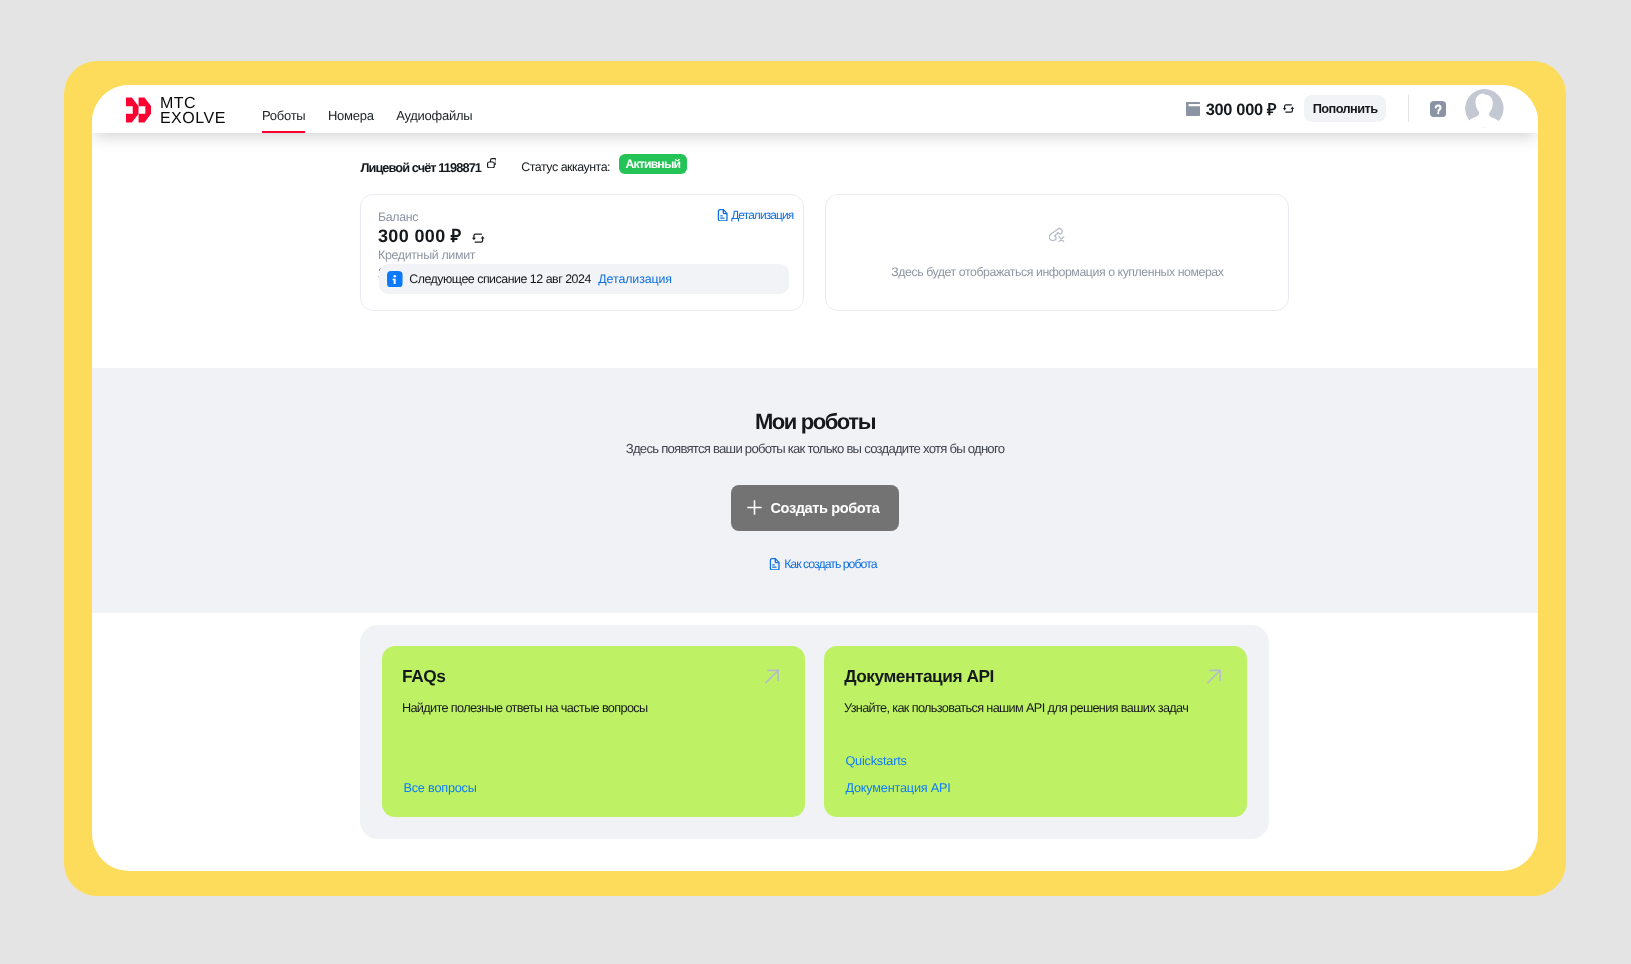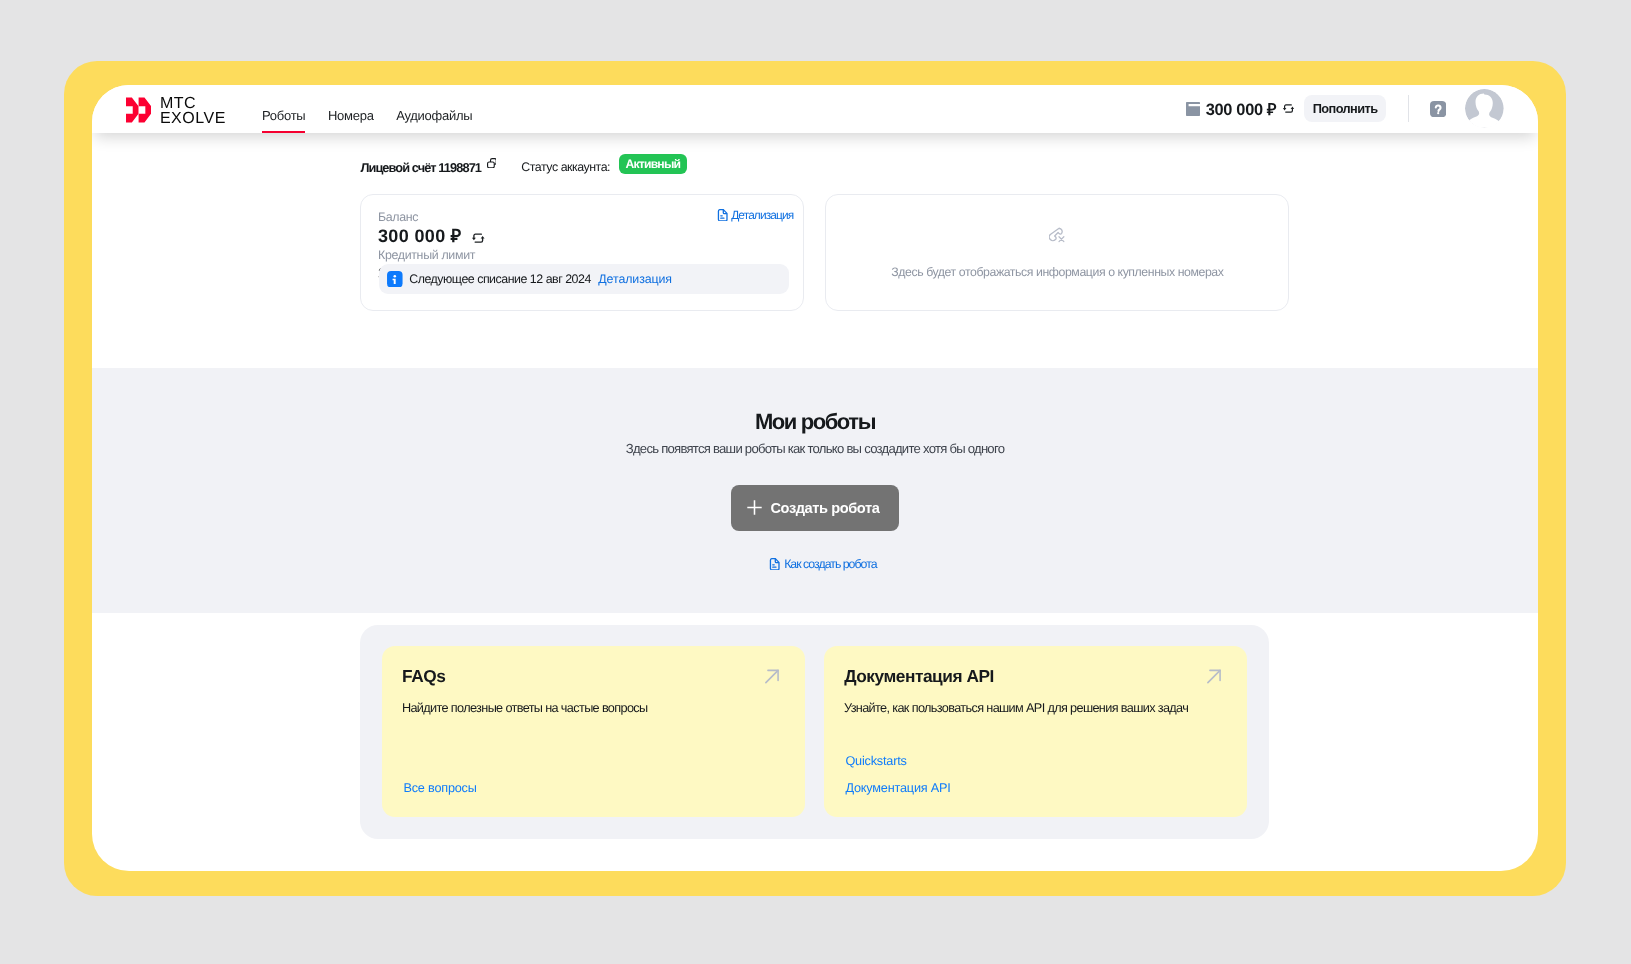--- a/index.html
+++ b/index.html
@@ -76,21 +76,21 @@
      font-size:13.1px; line-height:16px; letter-spacing:-0.74px; color:#3f444d;}
   .btn-create { position:absolute; left:639px; top:117px; width:168px; height:45.5px; border:none; border-radius:8px;
      background:#737373; color:#fff; font-family:inherit; font-size:14.6px; font-weight:700; letter-spacing:-0.42px;
      display:flex; align-items:center; justify-content:flex-start; padding-left:15px; gap:7.5px; cursor:pointer;}
   .how { position:absolute; left:16px; right:0; top:189px; display:flex; align-items:center; justify-content:center;
      gap:3.9px; color:#1070e0; font-size:12.3px; letter-spacing:-0.98px; text-decoration:none;}
 
   
   .cards-wrap { position:absolute; left:268.4px; top:539.5px; width:908.6px; height:214px; background:#f1f2f6;
      border-radius:18px; display:flex; padding:21.3px 22px; gap:19.5px;}
-  .icard { flex:1; background:#fef9c3; border-radius:13px; position:relative; }
+  .icard { flex:1; background:#bef264; border-radius:13px; position:relative; }
   .icard h3 { position:absolute; left:19.7px; top:19.8px; font-size:17.3px; font-weight:700; color:#16191c; letter-spacing:-0.45px;}
   .icard .arr { position:absolute; right:24.5px; top:22px; line-height:0;}
   .icard .d { position:absolute; left:19.5px; right:18px; top:54.5px; font-size:12.7px; letter-spacing:-0.64px; color:#16191c; line-height:17px;}
   .icard a { position:absolute; left:21px; color:#0f7cfb; font-size:12.7px; letter-spacing:-0.2px; text-decoration:none;}
   .icard .l1 { top:108px; }
   .icard .lb { top:135px; }
 </style>
 </head>
 <body>
 

